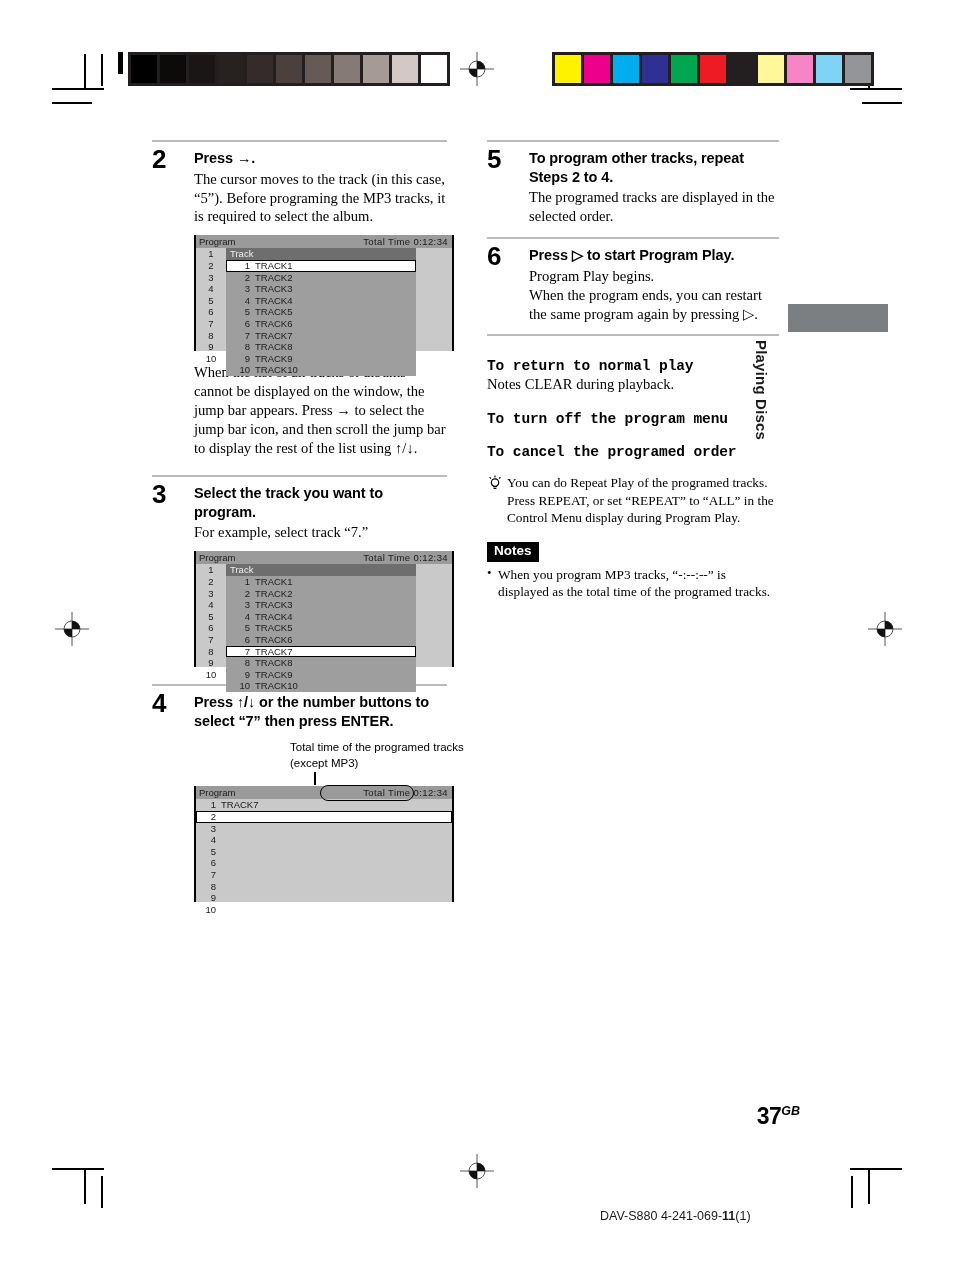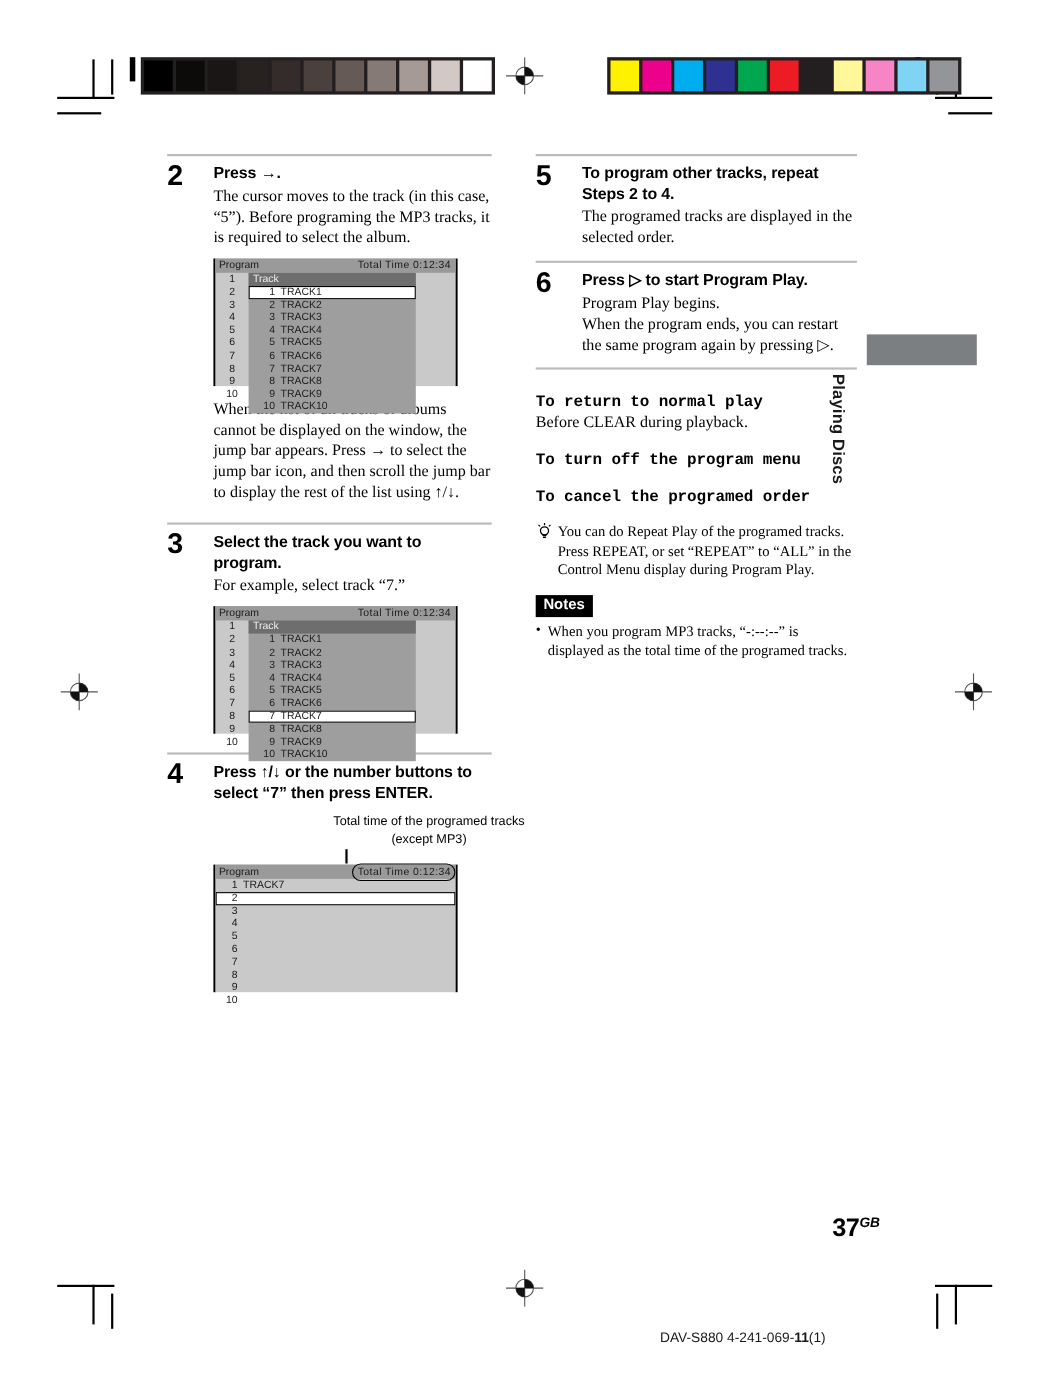--- a/index.html
+++ b/index.html
@@ -157,21 +157,21 @@
     content: "\2022";
     position: absolute;
     left: 0;
     top: -1px;
     font-size: 13px;
   }
 
   
   .osd {
     position: relative;
-    width: 222px;
+    width: 260px;
     background: #fff;
     border-left: 2px solid #000;
     border-right: 2px solid #000;
     box-sizing: border-box;
     font-family: "Liberation Sans", sans-serif;
     margin-top: 9px;
   }
   .osd-inner {
     position: relative;
     width: 100%;
@@ -260,21 +260,21 @@
   .osd-proglist .prow.sel {
     background: #fff;
     outline: 1.5px solid #000;
     outline-offset: -1px;
   }
 
   .callout {
     font-family: "Liberation Sans", sans-serif;
     font-size: 11.5px;
     line-height: 1.32;
-    text-align: center;
+    text-align: left;
   }
   .callout-wrap {
     position: relative;
     margin-left: 96px;
     width: 200px;
   }
   .callout-line {
     position: absolute;
     left: 24px;
     top: 32px;
@@ -559,21 +559,21 @@
       <div class="step-num">6</div>
       <div class="step-title">Press ▷ to start Program Play.</div>
       <p class="step-body" style="white-space:pre-line;">Program Play begins.
 When the program ends, you can restart the same program again by pressing ▷.</p>
     </div>
     <div class="rule"></div>
 
     <div style="height:22px;"></div>
     <div class="sect">
       <div class="sect-head">To return to normal play</div>
-      <p class="para">Before CLEAR during playback.</p>
+      <p class="para">Notes CLEAR during playback.</p>
     </div>
 
     <div class="sect">
       <div class="sect-head">To turn off the program menu</div>
     </div>
 
     <div class="sect" style="margin-bottom:4px;">
       <div class="sect-head">To cancel the programed order</div>
     </div>
 

